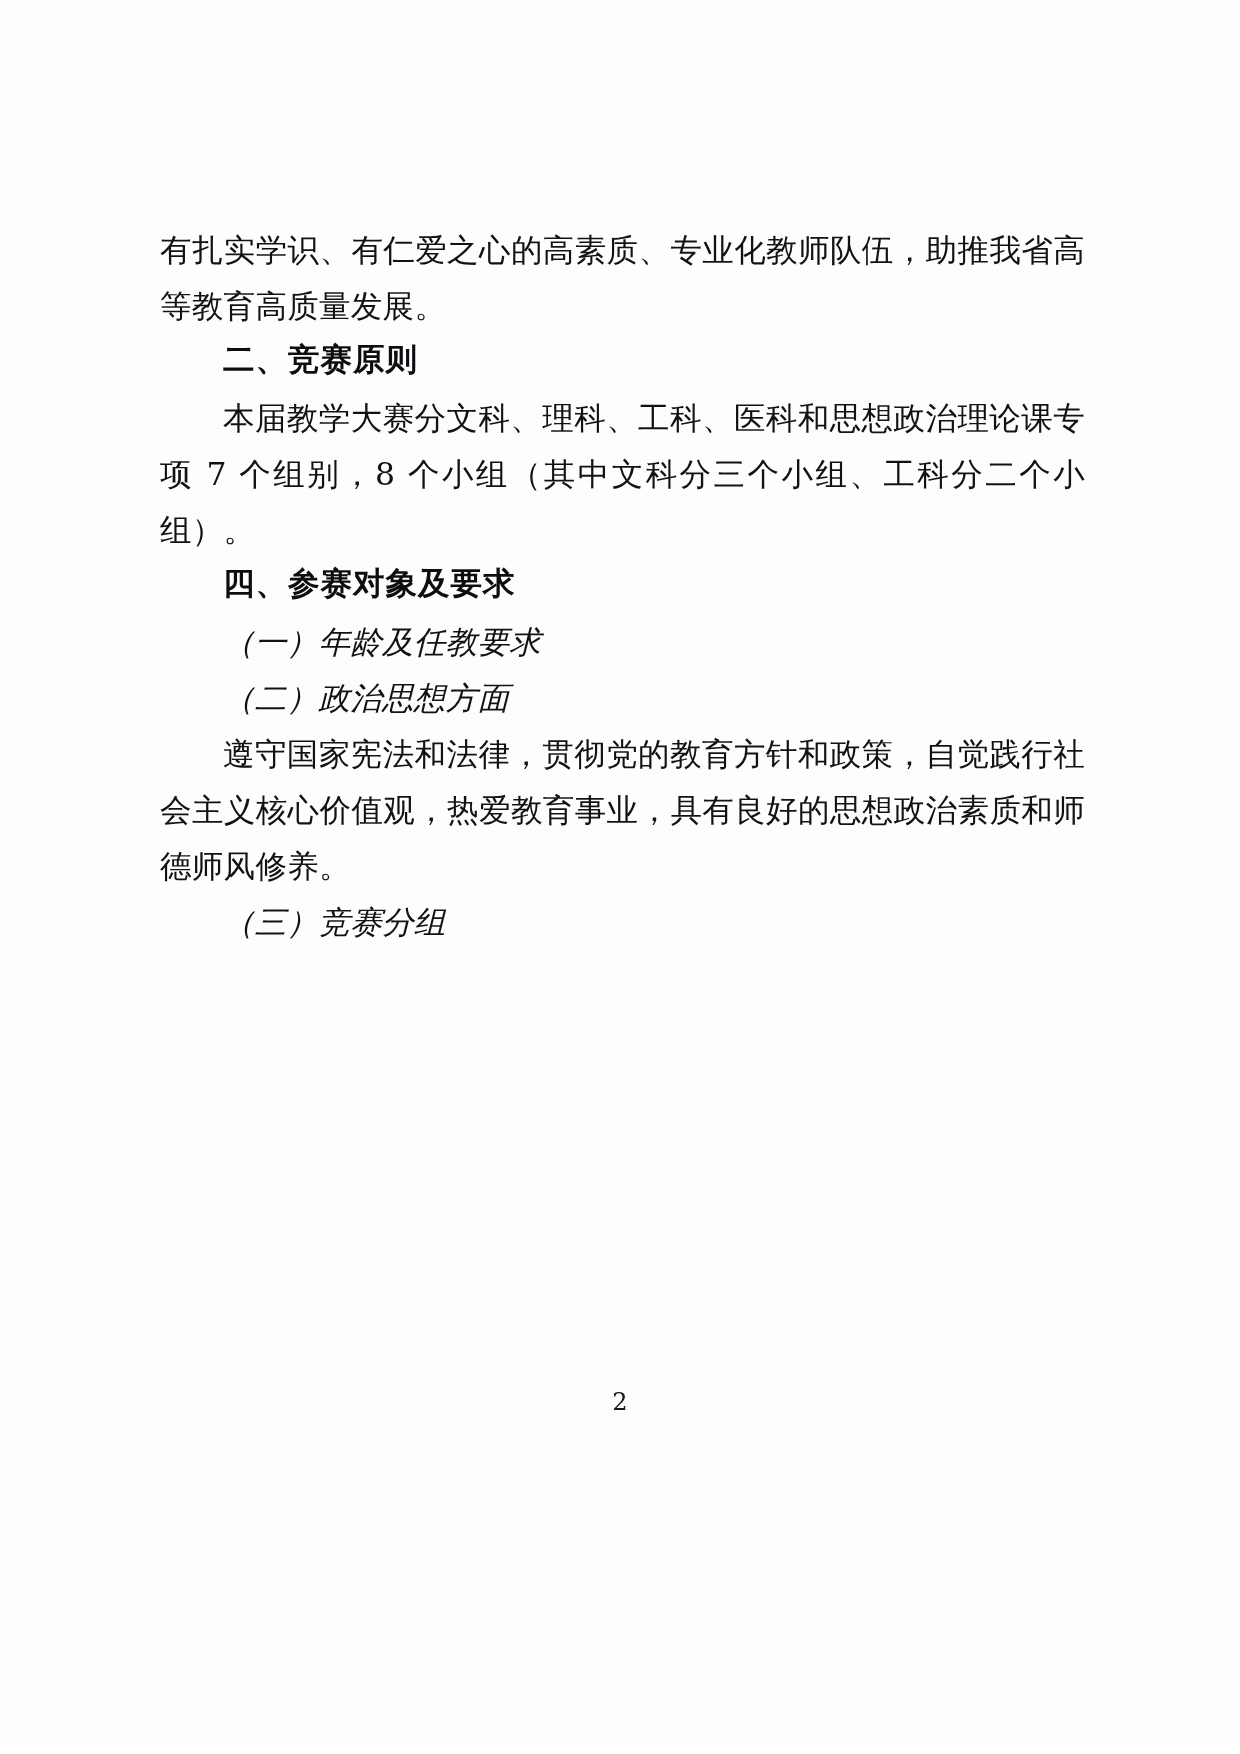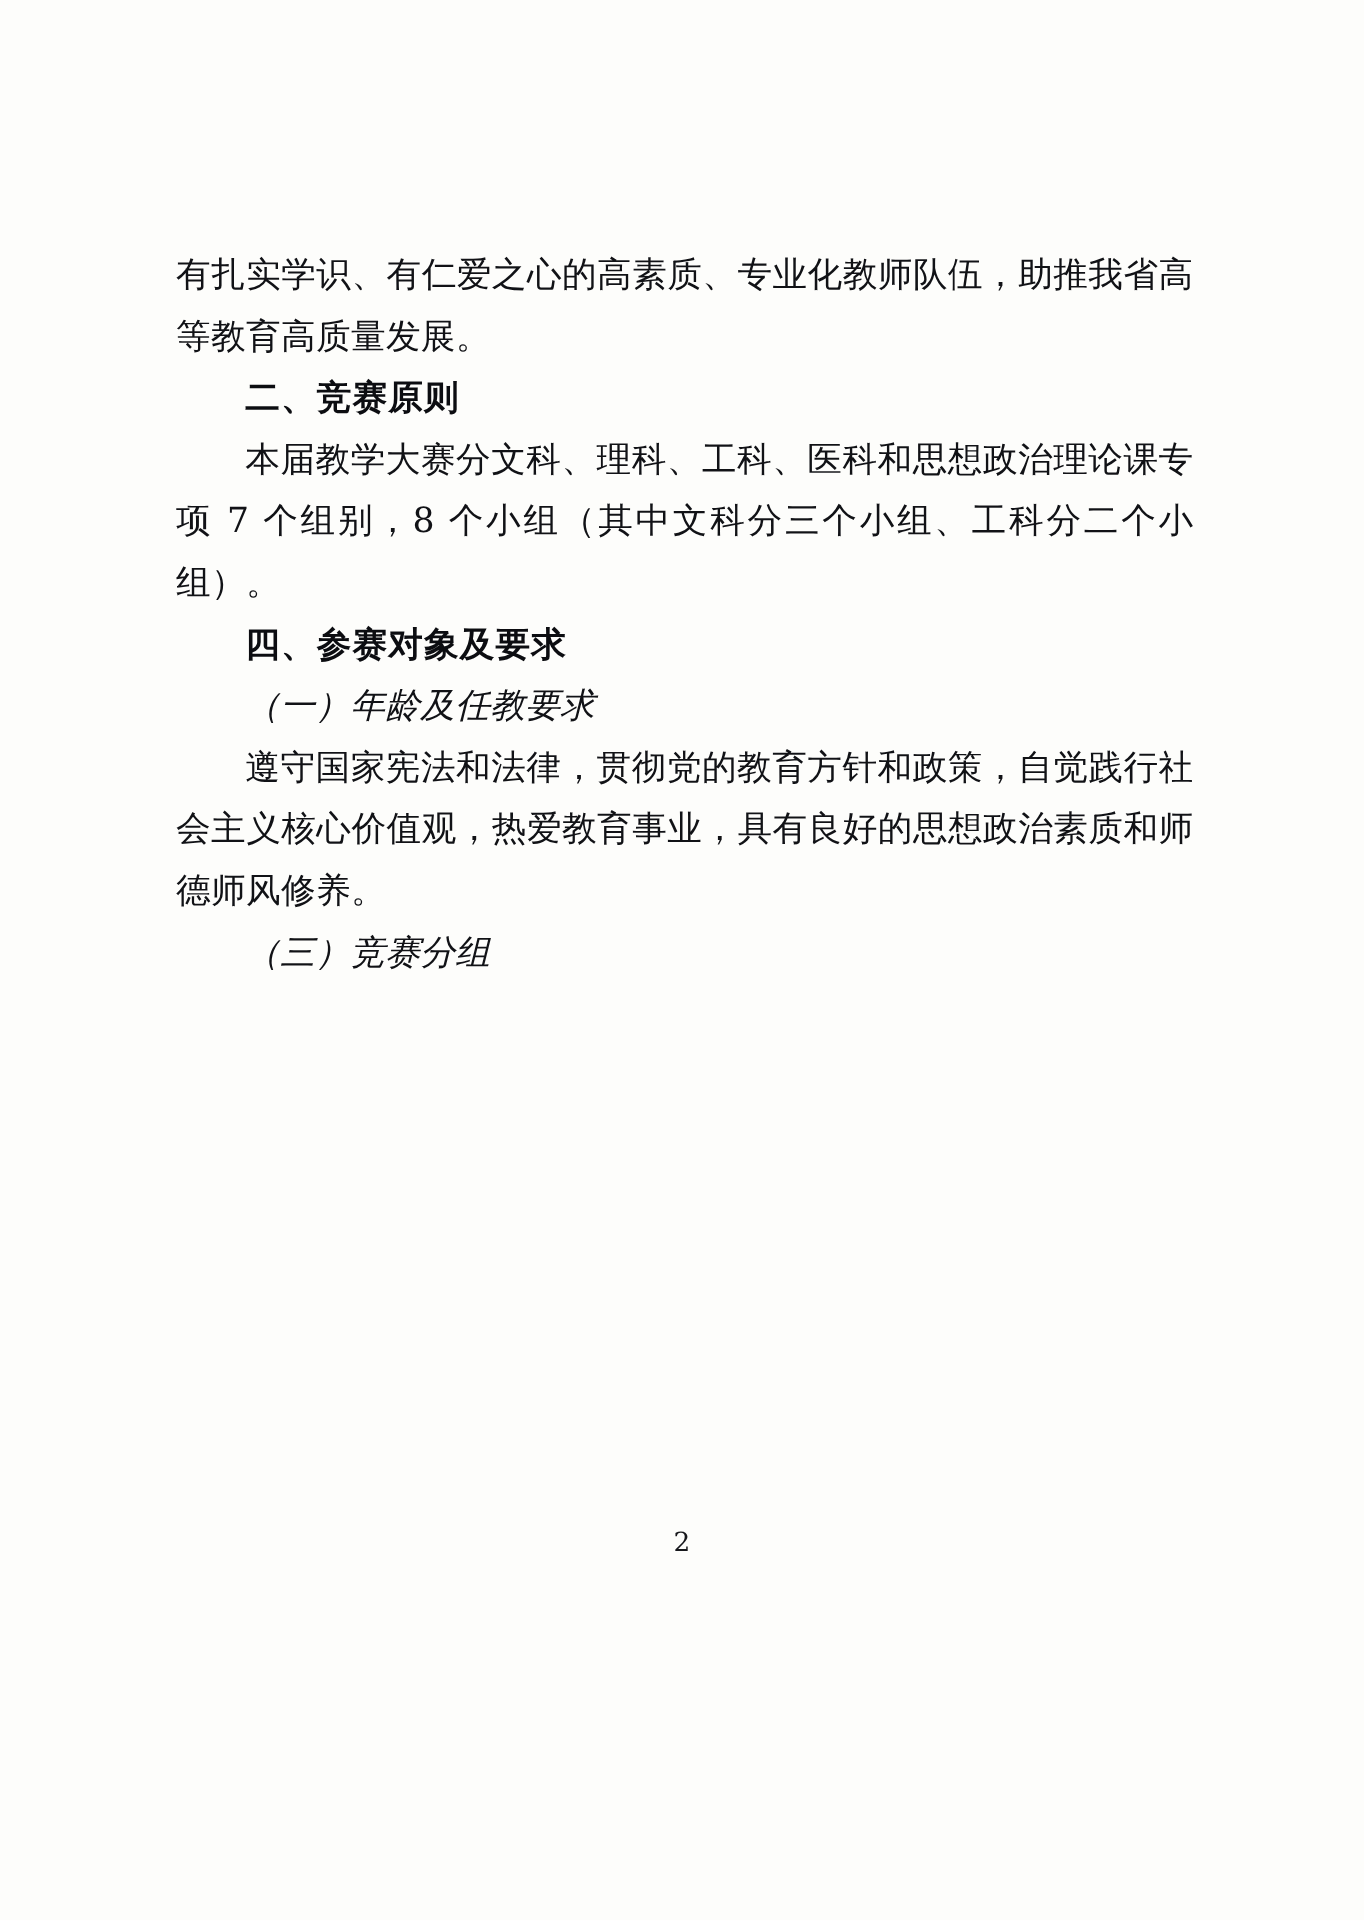--- a/index.html
+++ b/index.html
@@ -29,21 +29,21 @@
     text-align: justify;
     text-justify: inter-ideograph;
     letter-spacing: 0.3px;
     margin: 0 0 0 0;
     word-break: break-all;
   }
   .para.indent {
     text-indent: 63px;
   }
   .heading {
-    font-family: Liberation Serif, serif;
+    font-family: Liberation Mono, monospace;
     font-size: 31.5px;
     font-weight: 700;
     line-height: 56px;
     color: #0c0d11;
     text-indent: 63px;
     letter-spacing: 1px;
     margin: 0;
   }
   .subheading {
     font-family: "DejaVu Serif", "Liberation Serif", serif;
@@ -78,20 +78,21 @@
 
 
 
     <p class="para indent">本届教学大赛分文科、理科、工科、医科和思想政治理论课专项 7 个组别，8 个小组（其中文科分三个小组、工科分二个小组）。</p>
 
     <p class="heading">四、参赛对象及要求</p>
 
     <p class="subheading">（一）年龄及任教要求</p>
 
 
+    <p class="subheading">（二）政治思想方面</p>
 
     <p class="para indent">遵守国家宪法和法律，贯彻党的教育方针和政策，自觉践行社会主义核心价值观，热爱教育事业，具有良好的思想政治素质和师德师风修养。</p>
 
     <p class="subheading">（三）竞赛分组</p>
 
 
   </div>
 
   <div class="page-number">2</div>
 </div>

